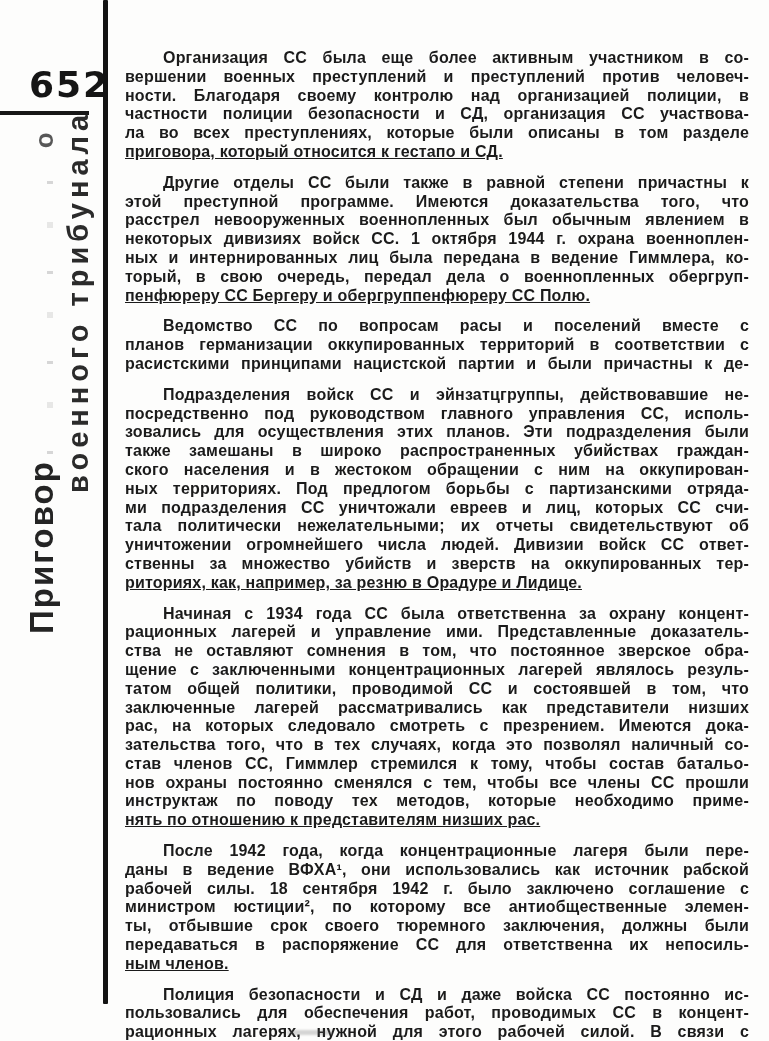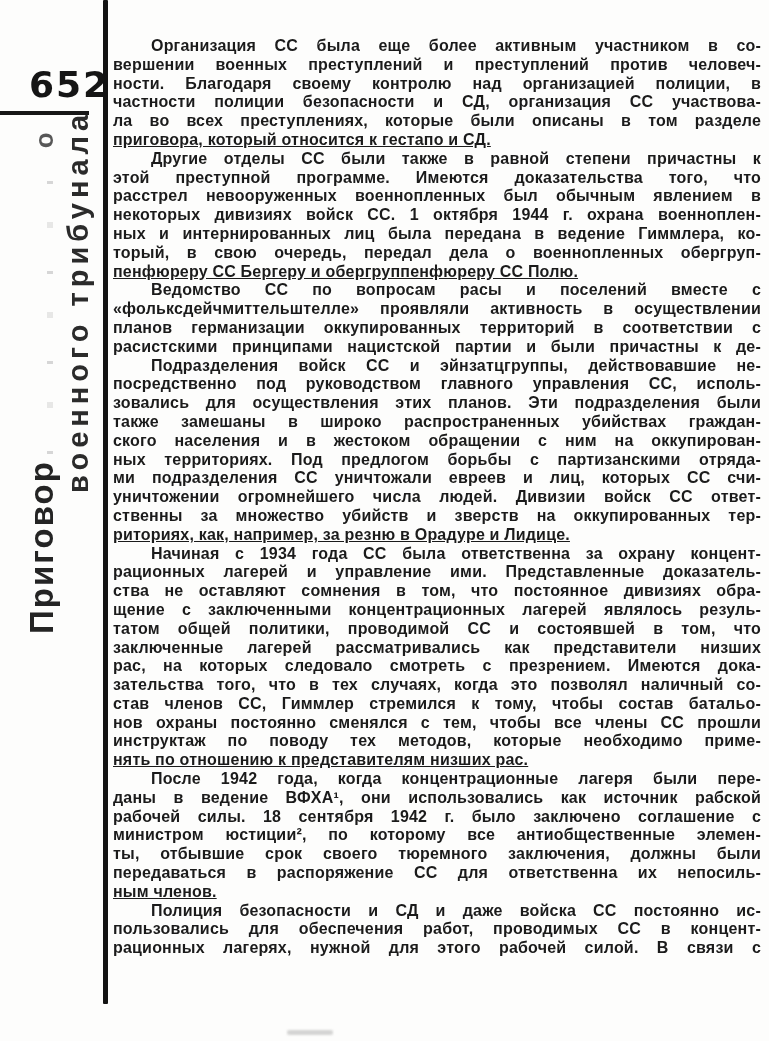--- a/index.html
+++ b/index.html
@@ -93,21 +93,21 @@
     border-radius: 2px;
   }
 
   
   .content {
     position: absolute;
     left: 113px;
     top: 37px;
     width: 648px;
   }
-  .para { margin: 0; }
+  .para { margin: 12px; }
   .line {
     font-size: 16px;
     font-weight: 700;
     line-height: 18.8px;
     letter-spacing: 0.2px;
     color: #1b1b1b;
     text-align: justify;
     text-align-last: justify;
     white-space: normal;
   }
@@ -147,40 +147,40 @@
         <div class="line indent">Другие отделы СС были также в равной степени причастны к</div>
         <div class="line">этой преступной программе. Имеются доказательства того, что</div>
         <div class="line">расстрел невооруженных военнопленных был обычным явлением в</div>
         <div class="line">некоторых дивизиях войск СС. 1 октября 1944 г. охрана военноплен-</div>
         <div class="line">ных и интернированных лиц была передана в ведение Гиммлера, ко-</div>
         <div class="line">торый, в свою очередь, передал дела о военнопленных обергруп-</div>
         <div class="line lastline">пенфюреру СС Бергеру и обергруппенфюреру СС Полю.</div>
       </div>
       <div class="para">
         <div class="line indent">Ведомство СС по вопросам расы и поселений вместе с</div>
-        <div class="line">«фольксдейчмиттельштелле» проявляли активность в осуществлении</div>
         <div class="line">планов германизации оккупированных территорий в соответствии с</div>
         <div class="line">расистскими принципами нацистской партии и были причастны к де-</div>
       </div>
       <div class="para">
         <div class="line indent">Подразделения войск СС и эйнзатцгруппы, действовавшие не-</div>
         <div class="line">посредственно под руководством главного управления СС, исполь-</div>
         <div class="line">зовались для осуществления этих планов. Эти подразделения были</div>
         <div class="line">также замешаны в широко распространенных убийствах граждан-</div>
         <div class="line">ского населения и в жестоком обращении с ним на оккупирован-</div>
         <div class="line">ных территориях. Под предлогом борьбы с партизанскими отряда-</div>
         <div class="line">ми подразделения СС уничтожали евреев и лиц, которых СС счи-</div>
+        <div class="line">тала политически нежелательными; их отчеты свидетельствуют об</div>
         <div class="line">уничтожении огромнейшего числа людей. Дивизии войск СС ответ-</div>
         <div class="line">ственны за множество убийств и зверств на оккупированных тер-</div>
         <div class="line lastline">риториях, как, например, за резню в Орадуре и Лидице.</div>
       </div>
       <div class="para">
         <div class="line indent">Начиная с 1934 года СС была ответственна за охрану концент-</div>
         <div class="line">рационных лагерей и управление ими. Представленные доказатель-</div>
-        <div class="line">ства не оставляют сомнения в том, что постоянное дивизиях обра-</div>
+        <div class="line">ства не оставляют сомнения в том, что постоянное зверское обра-</div>
         <div class="line">щение с заключенными концентрационных лагерей являлось резуль-</div>
         <div class="line">татом общей политики, проводимой СС и состоявшей в том, что</div>
         <div class="line">заключенные лагерей рассматривались как представители низших</div>
         <div class="line">рас, на которых следовало смотреть с презрением. Имеются дока-</div>
         <div class="line">зательства того, что в тех случаях, когда это позволял наличный со-</div>
         <div class="line">став членов СС, Гиммлер стремился к тому, чтобы состав батальо-</div>
         <div class="line">нов охраны постоянно сменялся с тем, чтобы все члены СС прошли</div>
         <div class="line">инструктаж по поводу тех методов, которые необходимо приме-</div>
         <div class="line lastline">нять по отношению к представителям низших рас.</div>
       </div>

